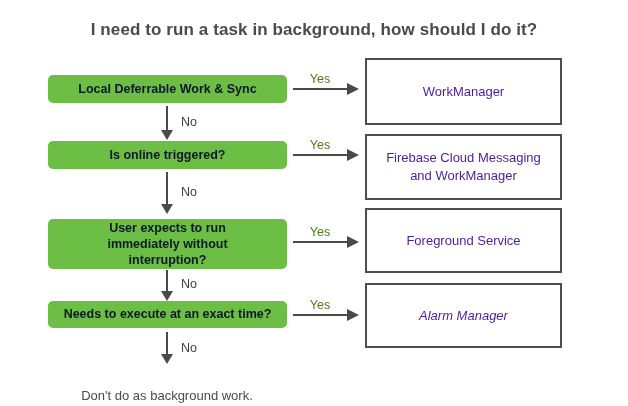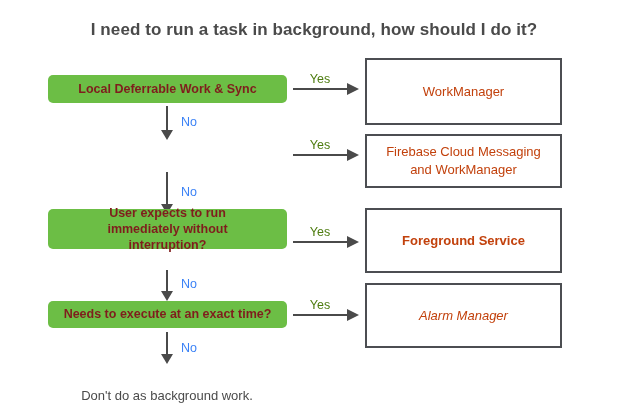--- a/index.html
+++ b/index.html
@@ -12,50 +12,50 @@
   }
   .title{
     position:absolute;top:20px;left:0;width:628px;
     text-align:center;
     font-size:17px;font-weight:bold;color:#4a4a4a;
     letter-spacing:0.1px;
   }
   .qbox{
     position:absolute;left:48px;width:239px;
     background:#6CBE45;border-radius:5px;
-    color:#7f1d1d;font-weight:bold;font-size:12.5px;
+    color:#0f172a;font-weight:bold;font-size:12.5px;
     display:flex;align-items:center;justify-content:center;
     text-align:center;line-height:1.3;
     box-sizing:border-box;
   }
   .q1{top:75px;height:28px;}
   .q2{top:141px;height:28px;}
-  .q3{top:209px;height:40px;padding:0 33px;}
+  .q3{top:219px;height:50px;padding:0 33px;}
   .q4{top:301px;height:27px;text-align:center;}
   .rbox{
     position:absolute;left:365px;width:197px;
     background:#ffffff;border:2px solid #4c4e52;
-    color:#c2410c;font-size:13px;
+    color:#4c1d95;font-size:13px;
     display:flex;align-items:center;justify-content:center;
     text-align:center;line-height:1.35;
     box-sizing:border-box;padding:0 8px;
   }
   .r1{top:58px;height:67px;}
-  .r2{top:134px;height:54px;}
-  .r3{top:208px;height:65px;font-weight:bold;}
+  .r2{top:134px;height:66px;}
+  .r3{top:208px;height:65px;}
   .r4{top:283px;height:65px;font-style:italic;}
   .hline{position:absolute;left:293px;width:54px;height:2px;background:#4a4a4a;}
   .hhead{position:absolute;left:347px;width:0;height:0;
     border-left:12px solid #4a4a4a;border-top:6px solid transparent;border-bottom:6px solid transparent;}
   .yes{position:absolute;left:293px;width:54px;text-align:center;
     font-size:12.5px;color:#4d7c0f;}
   .vline{position:absolute;left:166px;width:2px;background:#4a4a4a;}
   .vhead{position:absolute;left:161px;width:0;height:0;
     border-top:10px solid #4a4a4a;border-left:6px solid transparent;border-right:6px solid transparent;}
-  .no{position:absolute;left:181px;font-size:12.5px;color:#3b82f6;}
+  .no{position:absolute;left:181px;font-size:12.5px;color:#404040;}
   .fallback{
     position:absolute;top:368px;left:0;width:334px;text-align:center;
     font-size:13px;color:#4a4a4a;margin-top:20px;
   }
 </style>
 </head>
 <body>
 
 <div class="canvas">
 
@@ -67,20 +67,23 @@
   <div class="yes" style="top:72px">Yes</div>
   <div class="hline" style="top:88px"></div>
   <div class="hhead" style="top:83px"></div>
   <div class="rbox r1">
     <span>WorkManager</span>
   </div>
   <div class="vline" style="top:106px;height:24px"></div>
   <div class="vhead" style="top:130px"></div>
   <div class="no" style="top:115px">No</div>
 
+  <div class="qbox q2">
+    <span>Is online triggered?</span>
+  </div>
   <div class="yes" style="top:138px">Yes</div>
   <div class="hline" style="top:154px"></div>
   <div class="hhead" style="top:149px"></div>
   <div class="rbox r2">
     <span>Firebase Cloud Messaging and WorkManager</span>
   </div>
   <div class="vline" style="top:172px;height:32px"></div>
   <div class="vhead" style="top:204px"></div>
   <div class="no" style="top:185px">No</div>
 

